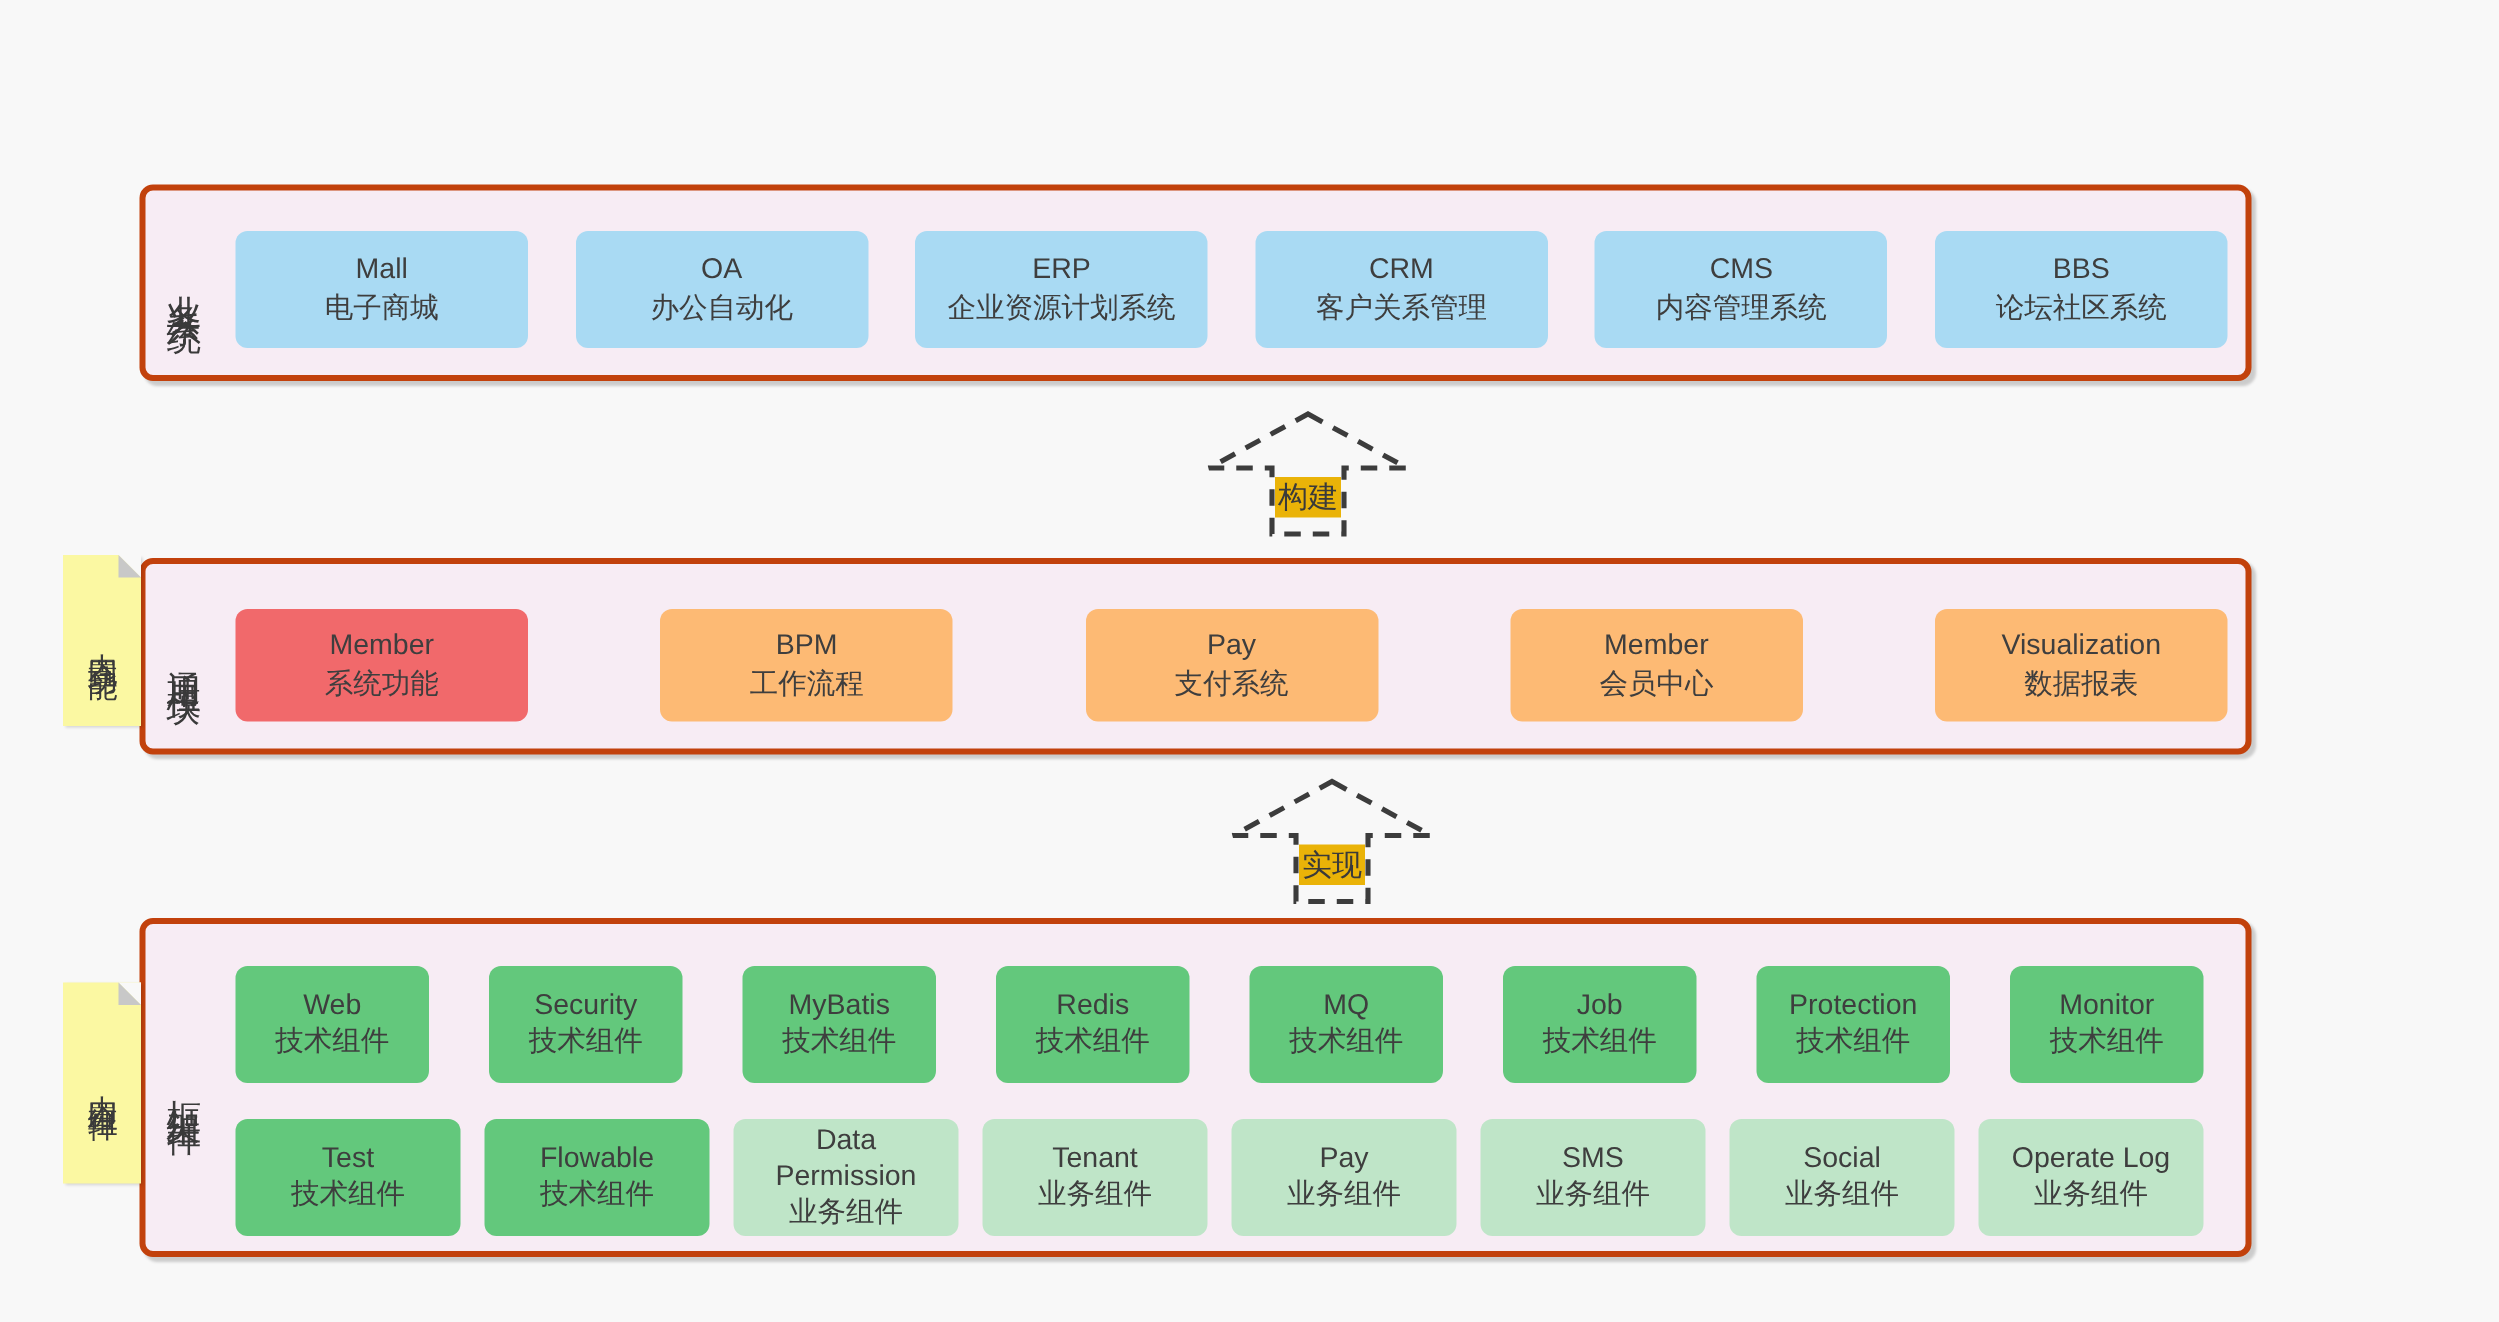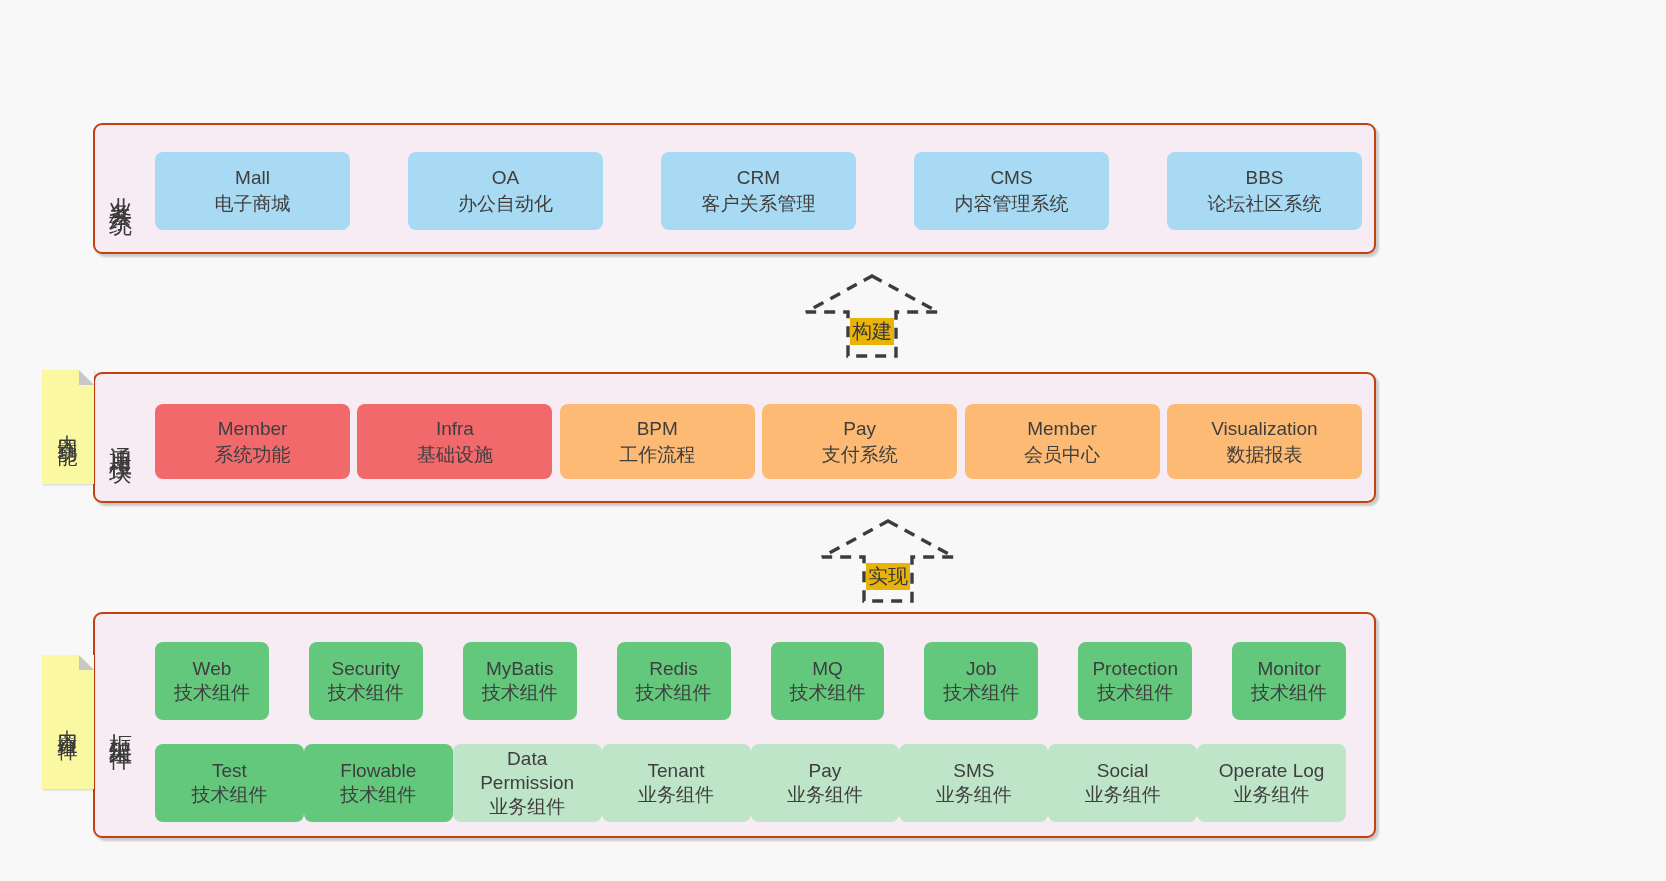--- a/index.html
+++ b/index.html
@@ -3,22 +3,22 @@
 <meta charset="utf-8">
 <style>
   html,body { margin:0; padding:0; }
   .stage {
     position:relative; width:1666px; height:881px;
     background:#f8f8f8; overflow:hidden;
     font-family:"Liberation Sans","DejaVu Sans",sans-serif;
     color:#3e3e3e;
   }
   .panel {
-    position:absolute; left:93px; width:1283px; box-sizing:border-box;
-    background:#f7ecf4; border:2px solid #c2410c; border-radius:9px;
+    position:absolute; left:93px; width:1408px; box-sizing:border-box;
+    background:#f7ecf4; border:4px solid #c2410c; border-radius:9px;
     box-shadow:3px 3px 2px rgba(0,0,0,0.18);
   }
   .panel-business  { top:123px; height:131px; }
   .panel-modules   { top:372px; height:131px; }
   .panel-framework { top:612px; height:226px; }
 
   .side-label {
     position:absolute; left:14px; top:50%; transform:translateY(-50%);
     writing-mode:vertical-rl; text-orientation:upright;
     font-size:23px; letter-spacing:5px; color:#3a3a3a; line-height:1;
@@ -93,20 +93,24 @@
         <div class="box box-lg blue">
           <div class="box-title">Mall</div>
           <div class="box-subtitle">电子商城</div>
         </div>
 
         <div class="box box-lg blue">
           <div class="box-title">OA</div>
           <div class="box-subtitle">办公自动化</div>
         </div>
 
+        <div class="box box-lg blue">
+          <div class="box-title">ERP</div>
+          <div class="box-subtitle">企业资源计划系统</div>
+        </div>
 
         <div class="box box-lg blue">
           <div class="box-title">CRM</div>
           <div class="box-subtitle">客户关系管理</div>
         </div>
 
         <div class="box box-lg blue">
           <div class="box-title">CMS</div>
           <div class="box-subtitle">内容管理系统</div>
         </div>
@@ -127,24 +131,20 @@
 
   <section class="panel panel-modules">
     <div class="side-label">通用模块</div>
     <div class="box-row">
 
         <div class="box box-lg red">
           <div class="box-title">Member</div>
           <div class="box-subtitle">系统功能</div>
         </div>
 
-        <div class="box box-lg red">
-          <div class="box-title">Infra</div>
-          <div class="box-subtitle">基础设施</div>
-        </div>
 
         <div class="box box-lg pink">
           <div class="box-title">BPM</div>
           <div class="box-subtitle">工作流程</div>
         </div>
 
         <div class="box box-lg pink">
           <div class="box-title">Pay</div>
           <div class="box-subtitle">支付系统</div>
         </div>

